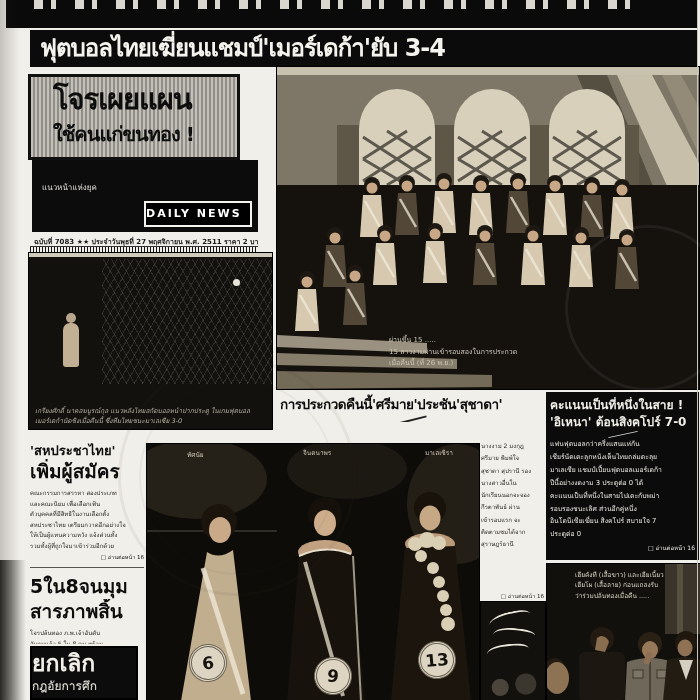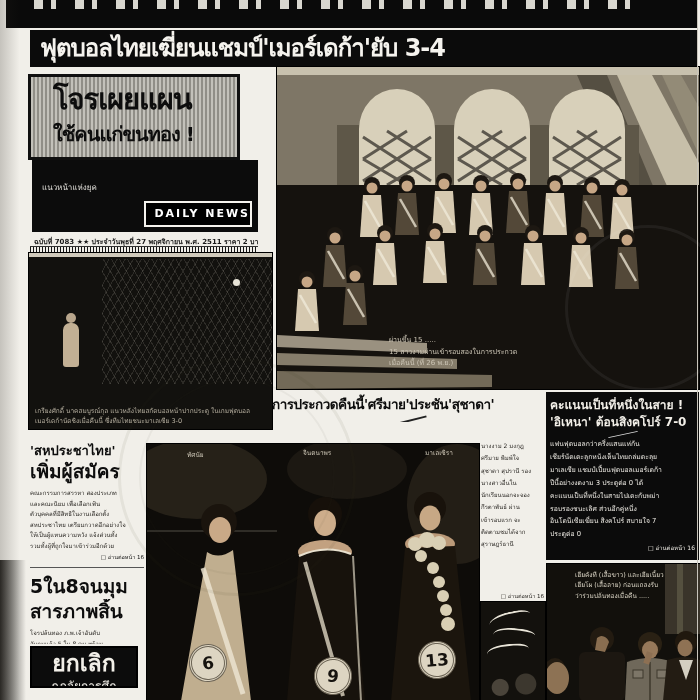--- a/index.html
+++ b/index.html
@@ -23,63 +23,63 @@
     border:3px solid #101010;padding:2px 22px;overflow:hidden;}
   #crime-teaser .l1{font-size:29px;font-weight:900;line-height:40px;letter-spacing:-1px;white-space:nowrap;overflow:hidden;}
   #crime-teaser .l2{font-size:20px;font-weight:900;line-height:30px;letter-spacing:-1px;white-space:nowrap;overflow:hidden;}
   
   #masthead{left:32px;top:160px;width:226px;height:72px;background:#0c0c0c;color:#fff;overflow:hidden;}
   #masthead .slogan{position:absolute;left:10px;top:3px;font-size:8px;color:#e8e6e0;margin-top:18px;}
   #masthead .logo{position:absolute;left:8px;top:14px;width:212px;font-size:33px;font-weight:900;
     letter-spacing:-2px;color:#f5f3ee;white-space:nowrap;overflow:hidden;}
   #masthead .enbox{position:absolute;right:6px;bottom:5px;width:104px;height:22px;background:#000;
     border:2px solid #f5f3ee;color:#fff;font-size:11px;font-weight:bold;letter-spacing:2px;
-    text-align:right;line-height:22px;overflow:hidden;}
+    text-align:left;line-height:22px;overflow:hidden;}
   #dateline{left:34px;top:236px;width:224px;font-size:7px;font-weight:bold;color:#1a1a1a;white-space:nowrap;overflow:hidden;}
   #tickband{left:30px;top:246px;width:228px;height:7px;border-top:1px solid #333;border-bottom:1px solid #333;
     background:repeating-linear-gradient(90deg,#141414 0 1px,#f1efe9 1px 3px);}
   
   #football-photo{left:28px;top:252px;width:243px;height:176px;background:#12110e;border:1px solid #000;overflow:hidden;}
   #football-photo .topstrip{position:absolute;left:0;top:0;width:100%;height:4px;background:#cfc9ba;}
   #football-photo .net{position:absolute;right:0;top:6px;width:170px;height:125px;opacity:.9;
     background:
       repeating-linear-gradient(60deg,rgba(205,200,185,.16) 0 1px,transparent 1px 7px),
       repeating-linear-gradient(-60deg,rgba(205,200,185,.16) 0 1px,transparent 1px 7px);}
   #football-photo .player{position:absolute;left:34px;top:70px;width:16px;height:44px;background:#c2b094;border-radius:7px 7px 3px 3px;}
   #football-photo .player::before{content:"";position:absolute;left:3px;top:-10px;width:10px;height:10px;border-radius:50%;background:#b8a68c;}
   #football-photo .ball{position:absolute;left:204px;top:26px;width:7px;height:7px;border-radius:50%;background:#e9e5d8;}
-  #football-photo .caption{position:absolute;left:6px;right:4px;bottom:3px;font-size:6.5px;line-height:1.55;color:#b9b2a2;}
+  #football-photo .caption{position:absolute;left:6px;right:4px;bottom:3px;font-size:6.5px;line-height:1.55;color:#b9b2a2;font-style:italic;}
   
   #pageant-photo{left:276px;top:66px;width:422px;height:322px;background:#171511;border:1px solid #000;overflow:hidden;}
   #pageant-photo .caption{position:absolute;left:112px;top:268px;font-size:7px;line-height:1.65;color:#cdc6b6;}
   
   #mid-headline{left:272px;top:394px;width:272px;overflow:hidden;}
-  #mid-headline .h{font-size:13.5px;font-weight:900;line-height:21px;letter-spacing:-0.5px;white-space:nowrap;overflow:hidden;}
+  #mid-headline .h{font-size:13.5px;font-weight:900;line-height:21px;letter-spacing:-0.5px;white-space:nowrap;overflow:hidden;padding-left:8px;}
   #mid-headline .tail{width:38px;height:0;border-top:2px solid #222;margin:5px auto 0 auto;transform:rotate(-14deg);}
   
   #pageant-body{left:481px;top:440px;width:63px;height:150px;font-size:6px;line-height:2.05;color:#201d19;overflow:hidden;}
   #pageant-cont{left:481px;top:592px;width:63px;font-size:5.5px;text-align:right;color:#201d19;white-space:nowrap;overflow:hidden;}
   
   #right-box{left:546px;top:392px;width:153px;height:168px;background:#0b0b0b;color:#f2efe8;
     box-sizing:border-box;padding:5px 4px;overflow:hidden;}
   #right-box .h{font-size:12px;font-weight:bold;line-height:17px;white-space:nowrap;overflow:hidden;}
   #right-box .div{width:30px;height:0;border-top:1px solid #ddd;margin:3px auto;transform:rotate(-12deg);}
   #right-box .body{font-size:6.8px;line-height:1.9;}
   #right-box .cont{font-size:6px;text-align:right;margin-top:2px;}
   
   #left-col{left:30px;top:442px;width:114px;height:202px;overflow:hidden;}
   #left-col .ph1{font-size:13px;font-weight:900;line-height:17px;white-space:nowrap;overflow:hidden;}
   #left-col .ph2{font-size:19px;font-weight:900;line-height:25px;white-space:nowrap;overflow:hidden;}
   #left-col .body{font-size:6px;line-height:1.75;margin-top:4px;color:#201d19;}
   #left-col .cont{font-size:5.5px;text-align:right;margin-top:2px;}
   #left-col hr{border:none;border-top:1px solid #555;margin:6px 0;}
   #left-col .ch{font-size:19px;font-weight:900;line-height:25px;white-space:nowrap;overflow:hidden;}
   
-  #martial-box{left:30px;top:646px;width:108px;height:42px;background:#0c0c0c;color:#f2efe8;
-    text-align:center;overflow:hidden;box-sizing:border-box;border:2px solid #000;}
+  #martial-box{left:30px;top:646px;width:108px;height:54px;background:#0c0c0c;color:#f2efe8;
+    text-align:left;overflow:hidden;box-sizing:border-box;border:2px solid #000;}
   #martial-box .m1{font-size:23px;font-weight:900;line-height:30px;}
   #martial-box .m2{font-size:12px;line-height:17px;}
   
   #trio-photo{left:146px;top:443px;width:332px;height:257px;background:#0d0c0a;border:1px solid #000;overflow:hidden;}
   #trio-photo .name{position:absolute;font-size:6.5px;color:#cfc8b8;white-space:nowrap;}
   #trio-photo .badge{position:absolute;width:32px;height:32px;border-radius:50%;background:#ddd5c2;
     border:3px double #6b6354;color:#16130f;font-size:17px;font-weight:900;text-align:center;line-height:32px;box-sizing:content-box;}
   
   #graffiti-photo{left:480px;top:601px;width:64px;height:99px;background:#13110d;border:1px solid #000;overflow:hidden;}
   #graffiti-photo .sq{position:absolute;width:42px;height:14px;border-top:2px solid #e9e5d8;border-radius:60% 40% 50% 50%;}

